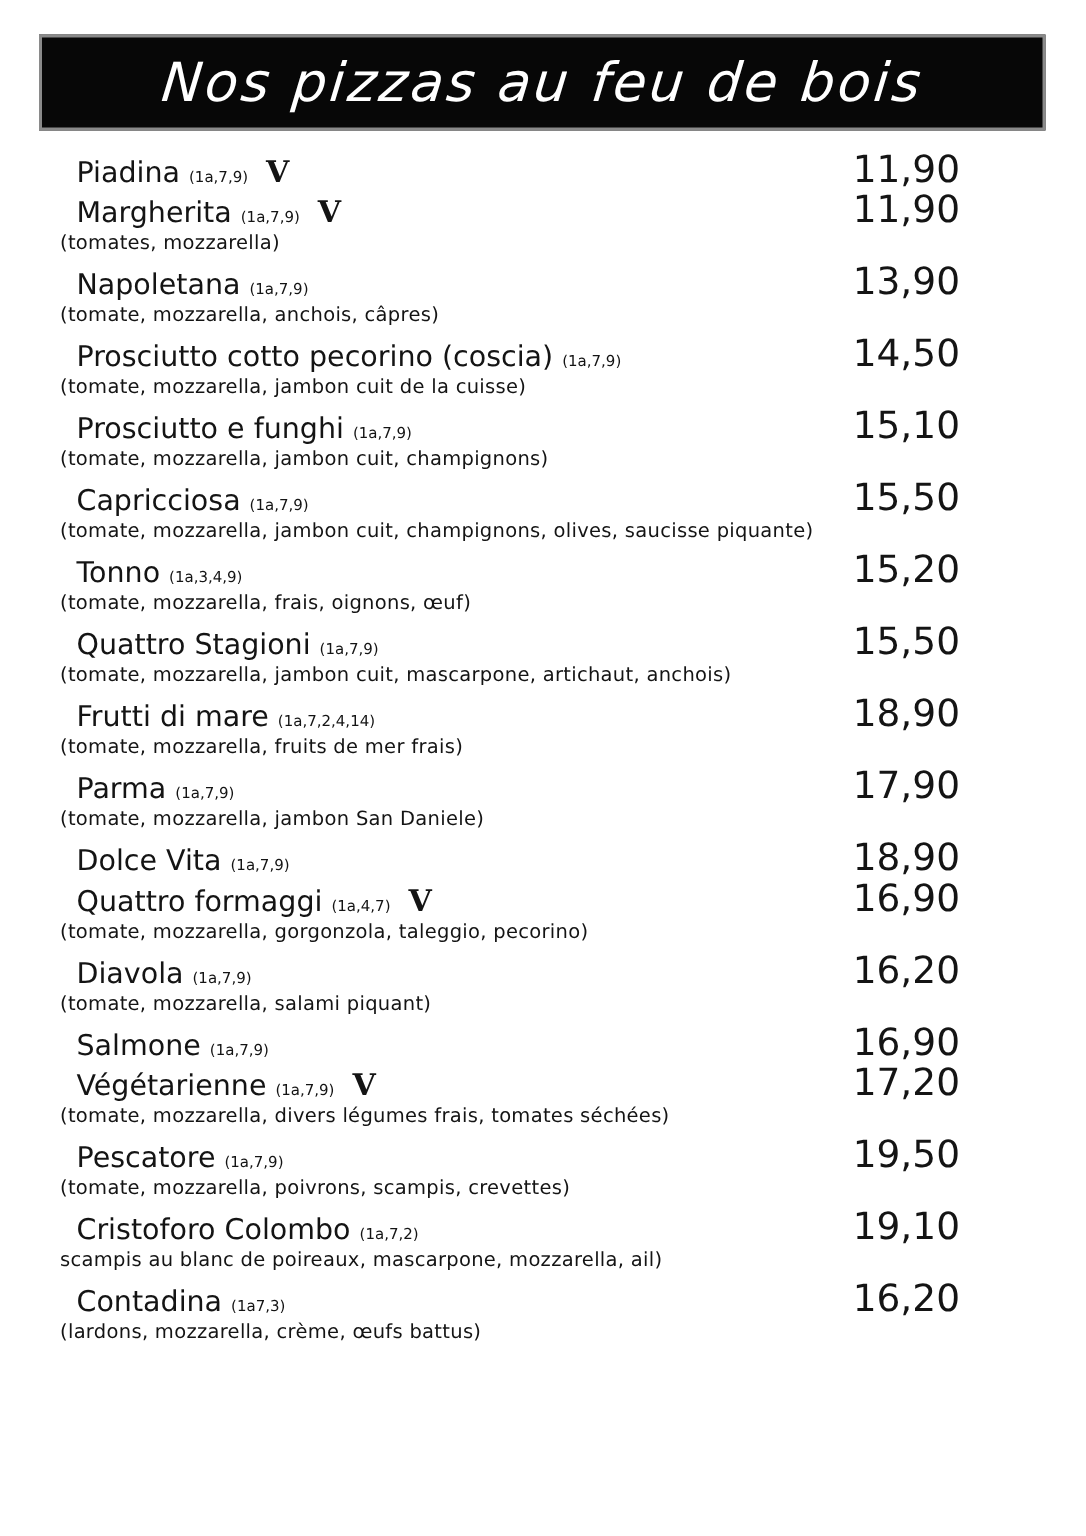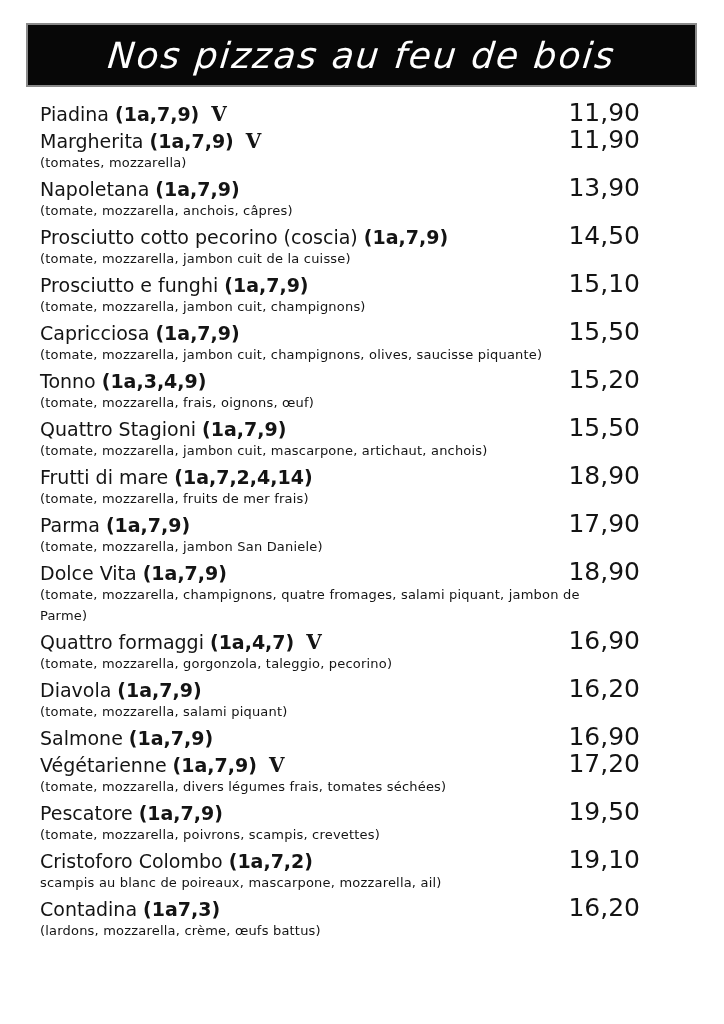--- a/index.html
+++ b/index.html
@@ -52,29 +52,29 @@
     display: flex;
     justify-content: space-between;
     align-items: baseline;
     line-height: 25px;
     height: 25px;
   }
   .name-group {
     display: flex;
     align-items: baseline;
     white-space: nowrap;
+    margin-left: 11px;
   }
   .pizza-name {
     font-size: 19px;
     font-weight: 500;
   }
   .allergens {
-    font-size: 19px;
+    font-size: 10px;
     margin-left: 6px;
-    font-weight: bold;
   }
   .veg-mark {
     font-family: "DejaVu Serif", "Liberation Serif", serif;
     font-size: 20px;
     font-weight: bold;
     margin-left: 12px;
     line-height: 1;
   }
   .price {
     font-size: 25px;
@@ -219,21 +219,20 @@
 
     <div class="item">
       <div class="line1">
         <span class="name-group">
           <span class="pizza-name">Dolce Vita</span>
           <span class="allergens">(1a,7,9)</span>
 
         </span>
         <span class="price">18,90</span>
       </div>
-      <div class="desc">(tomate, mozzarella, champignons, quatre fromages, salami piquant, jambon de Parme)</div>
     </div>
 
     <div class="item">
       <div class="line1">
         <span class="name-group">
           <span class="pizza-name">Quattro formaggi</span>
           <span class="allergens">(1a,4,7)</span>
           <span class="veg-mark">V</span>
         </span>
         <span class="price">16,90</span>

